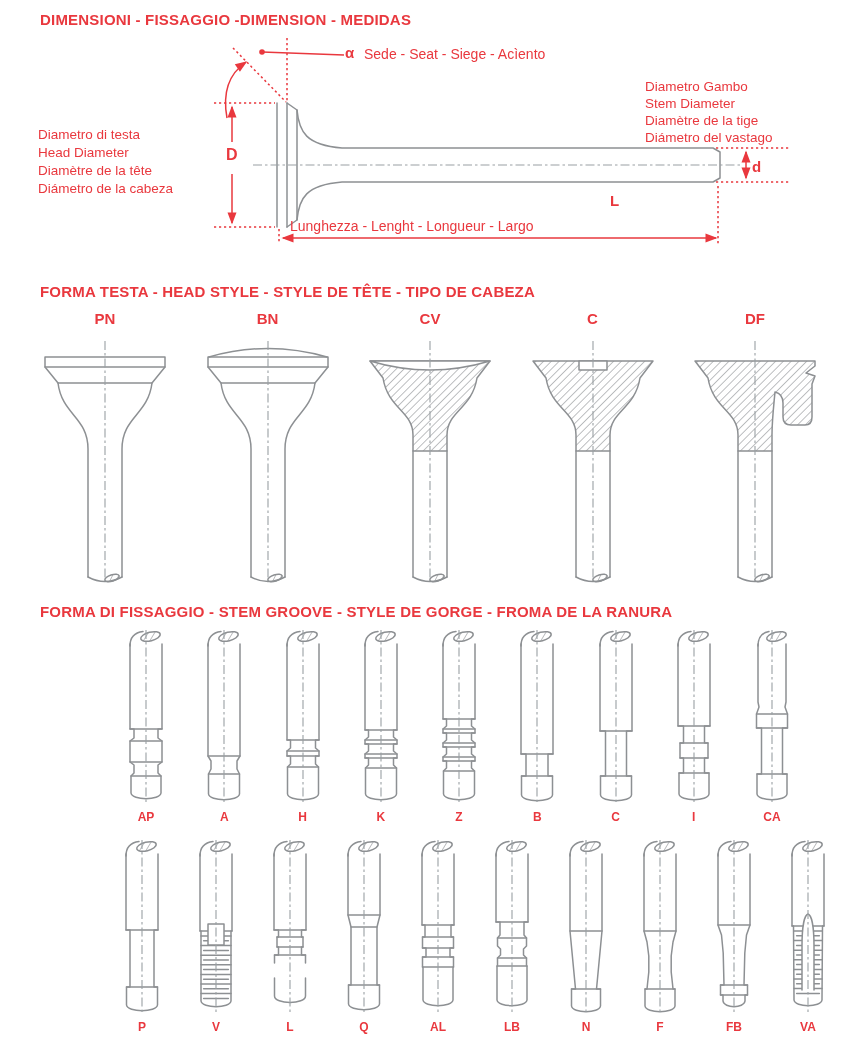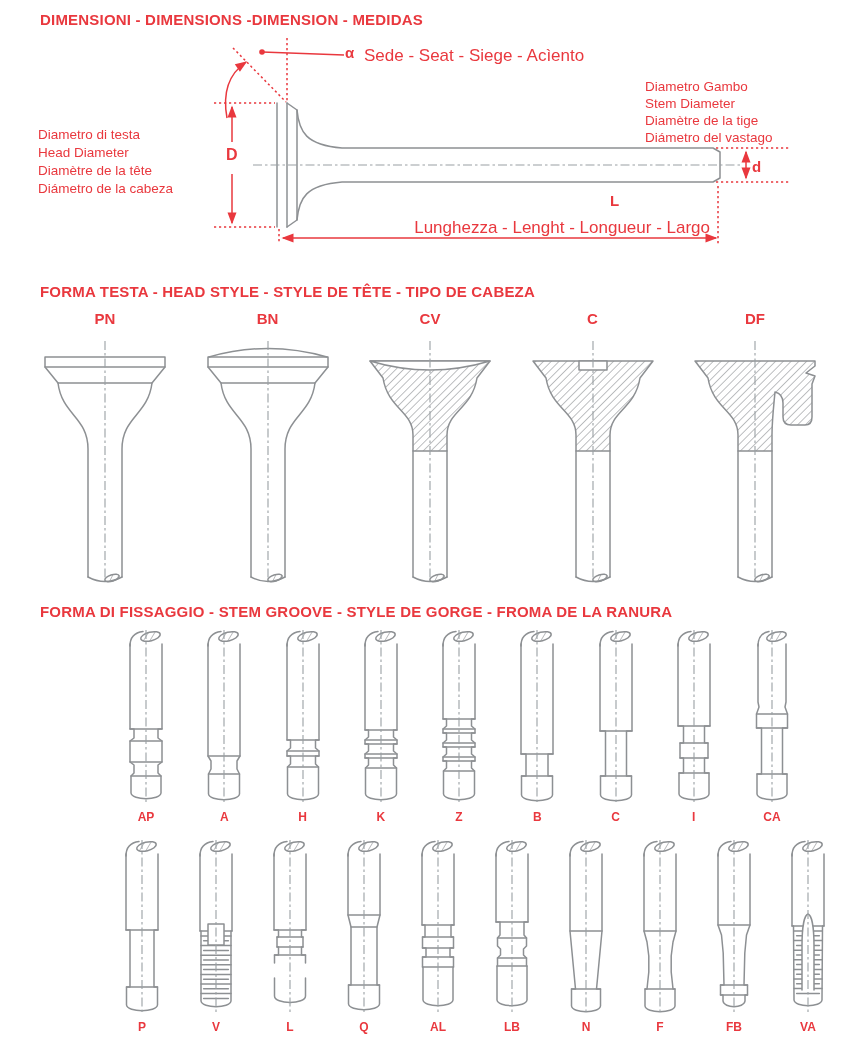--- a/index.html
+++ b/index.html
@@ -1,21 +1,21 @@
 <!DOCTYPE html>
 <html style="--accent: #e9383e; --line: #8d9093;"><head>
 <meta charset="utf-8">
 <style>
   :root{ --accent:#e9383e; --line:#8d9093; }
   html,body{margin:0;padding:0;background:#fff;}
   body{width:860px;height:1051px;position:relative;overflow:hidden;
        font-family:"Liberation Sans",sans-serif;}
   .title{position:absolute;font-weight:700;font-size:15px;letter-spacing:.2px;
          color:var(--accent);white-space:nowrap;}
-  .rlab{position:absolute;font-size:17px;color:var(--accent);white-space:nowrap;}
+  .rlab{position:absolute;font-size:14px;color:var(--accent);white-space:nowrap;}
   .rlab.b{font-weight:700;}
   .rblock{position:absolute;font-size:13.5px;color:var(--accent);line-height:18px;}
   .dimsvg{position:absolute;left:0;top:26px;width:860px;height:240px;}
   .headrow{position:absolute;left:25px;top:310px;width:810px;display:flex;justify-content:space-between;}
   .hcol{width:160px;text-align:center;}
   .hlbl{font-weight:700;font-size:15px;color:var(--accent);margin-bottom:2px;}
   .stemrow{position:absolute;display:flex;justify-content:space-between;}
   .scol{width:64px;text-align:center;}
   .slbl{font-weight:700;font-size:12px;color:var(--accent);margin-top:4px;}
   .draw svg{display:block;margin:0 auto;}
@@ -36,21 +36,21 @@
       <line x1="0" y1="0" x2="0" y2="5.5" stroke="#9a9da0" stroke-width="1.3"></line>
     </pattern>
     <marker id="arr" markerWidth="9" markerHeight="7" refX="7.5" refY="3.5" orient="auto-start-reverse">
       <path d="M0.5,0.5 L8.5,3.5 L0.5,6.5 Z" style="fill:var(--accent)"></path>
     </marker>
   </defs>
 </svg>
 
 <div>
 
-  <div class="title" style="left:40px;top:11px">DIMENSIONI - DIMENSIONS -DIMENSION - MEDIDAS</div>
+  <div class="title" style="left:40px;top:11px">DIMENSIONI - FISSAGGIO -DIMENSION - MEDIDAS</div>
 
   <svg class="dimsvg" viewBox="0 0 860 240">
 
     <path class="g" d="M277,77 V201"></path>
     <path class="g" d="M287,77 V201"></path>
     <path class="g" d="M287,77 L297,84 V194 L287,201"></path>
     <path class="g" d="M297,84 C299,106 306,119 342,122 H713 L720,126 V152 L713,156 H342 C306,159 299,172 297,194"></path>
     <path class="cl" d="M253,139 H742"></path>
 
     <path class="r rd" d="M287,12 V75"></path>
@@ -84,21 +84,21 @@
 
   <div class="rblock" style="left:645px;top:78px;width:188px;line-height:17px">
     <div>Diametro Gambo</div>
     <div>Stem Diameter</div>
     <div>Diamètre de la tige</div>
     <div>Diámetro del vastago</div>
   </div>
   <div class="rlab b" style="left:752px;top:158px;font-size:15px">d</div>
 
   <div class="rlab b" style="left:610px;top:192px;font-size:15px">L</div>
-  <div class="rlab" style="left:290px;top:218px;width:420px;text-align:right">Lunghezza - Lenght - Longueur - Largo</div>
+  <div class="rlab" style="left:290px;top:218px;width:420px;text-align:left">Lunghezza - Lenght - Longueur - Largo</div>
 
   <div class="title" style="left:40px;top:283px">FORMA TESTA - HEAD STYLE - STYLE DE TÊTE - TIPO DE CABEZA</div>
 
   <div class="headrow">
     <div class="hcol">
       <div class="hlbl">PN</div>
       <div class="draw">
           <svg viewBox="0 0 160 256" width="160" height="256">
             <rect class="g" x="20" y="28" width="120" height="10"></rect>
    <path class="g" d="M20,38 L33,54 H127 L140,38"></path>

